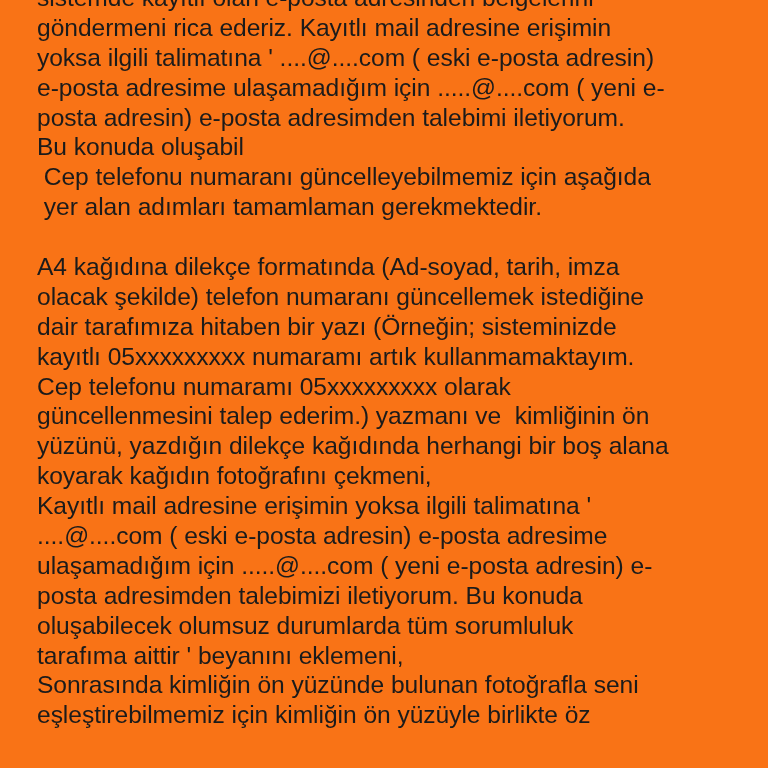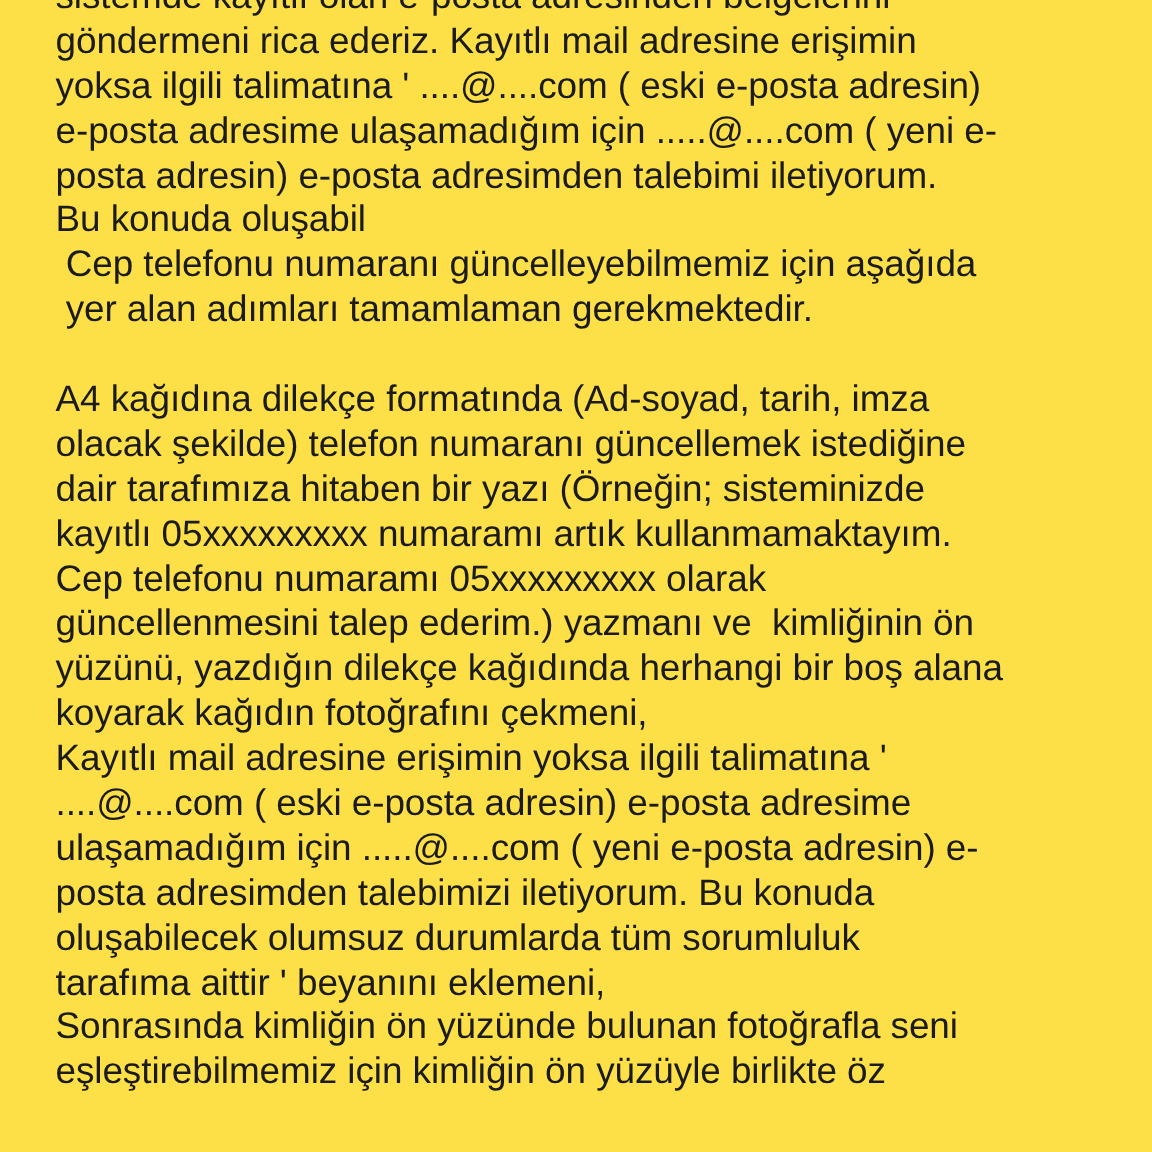--- a/index.html
+++ b/index.html
@@ -42,15 +42,15 @@
     white-space: pre;
     overflow: visible;
   }
   .msg-line.blank {
     height: 29.9px;
   }
 </style>
 </head>
 <body style="background: rgb(247, 246, 252);">
 
-<div id="screen" style="background: #fde047;">
+<div id="screen" style="background: #f97316;">
   <div id="message-body" style="color: rgb(27, 27, 27);"><span class="msg-line">sistemde kayıtlı olan e-posta adresinden belgelerini</span><span class="msg-line">göndermeni rica ederiz. Kayıtlı mail adresine erişimin</span><span class="msg-line">yoksa ilgili talimatına ' ....@....com ( eski e-posta adresin)</span><span class="msg-line">e-posta adresime ulaşamadığım için .....@....com ( yeni e-</span><span class="msg-line">posta adresin) e-posta adresimden talebimi iletiyorum.</span><span class="msg-line">Bu konuda oluşabil</span><span class="msg-line"> Cep telefonu numaranı güncelleyebilmemiz için aşağıda</span><span class="msg-line"> yer alan adımları tamamlaman gerekmektedir.</span><span class="msg-line blank">&nbsp;</span><span class="msg-line">A4 kağıdına dilekçe formatında (Ad-soyad, tarih, imza</span><span class="msg-line">olacak şekilde) telefon numaranı güncellemek istediğine</span><span class="msg-line">dair tarafımıza hitaben bir yazı (Örneğin; sisteminizde</span><span class="msg-line">kayıtlı 05xxxxxxxxx numaramı artık kullanmamaktayım.</span><span class="msg-line">Cep telefonu numaramı 05xxxxxxxxx olarak</span><span class="msg-line">güncellenmesini talep ederim.) yazmanı ve  kimliğinin ön</span><span class="msg-line">yüzünü, yazdığın dilekçe kağıdında herhangi bir boş alana</span><span class="msg-line">koyarak kağıdın fotoğrafını çekmeni,</span><span class="msg-line">Kayıtlı mail adresine erişimin yoksa ilgili talimatına '</span><span class="msg-line">....@....com ( eski e-posta adresin) e-posta adresime</span><span class="msg-line">ulaşamadığım için .....@....com ( yeni e-posta adresin) e-</span><span class="msg-line">posta adresimden talebimizi iletiyorum. Bu konuda</span><span class="msg-line">oluşabilecek olumsuz durumlarda tüm sorumluluk</span><span class="msg-line">tarafıma aittir ' beyanını eklemeni,</span><span class="msg-line">Sonrasında kimliğin ön yüzünde bulunan fotoğrafla seni</span><span class="msg-line">eşleştirebilmemiz için kimliğin ön yüzüyle birlikte öz</span></div>
 </div>
 
 </body></html>

